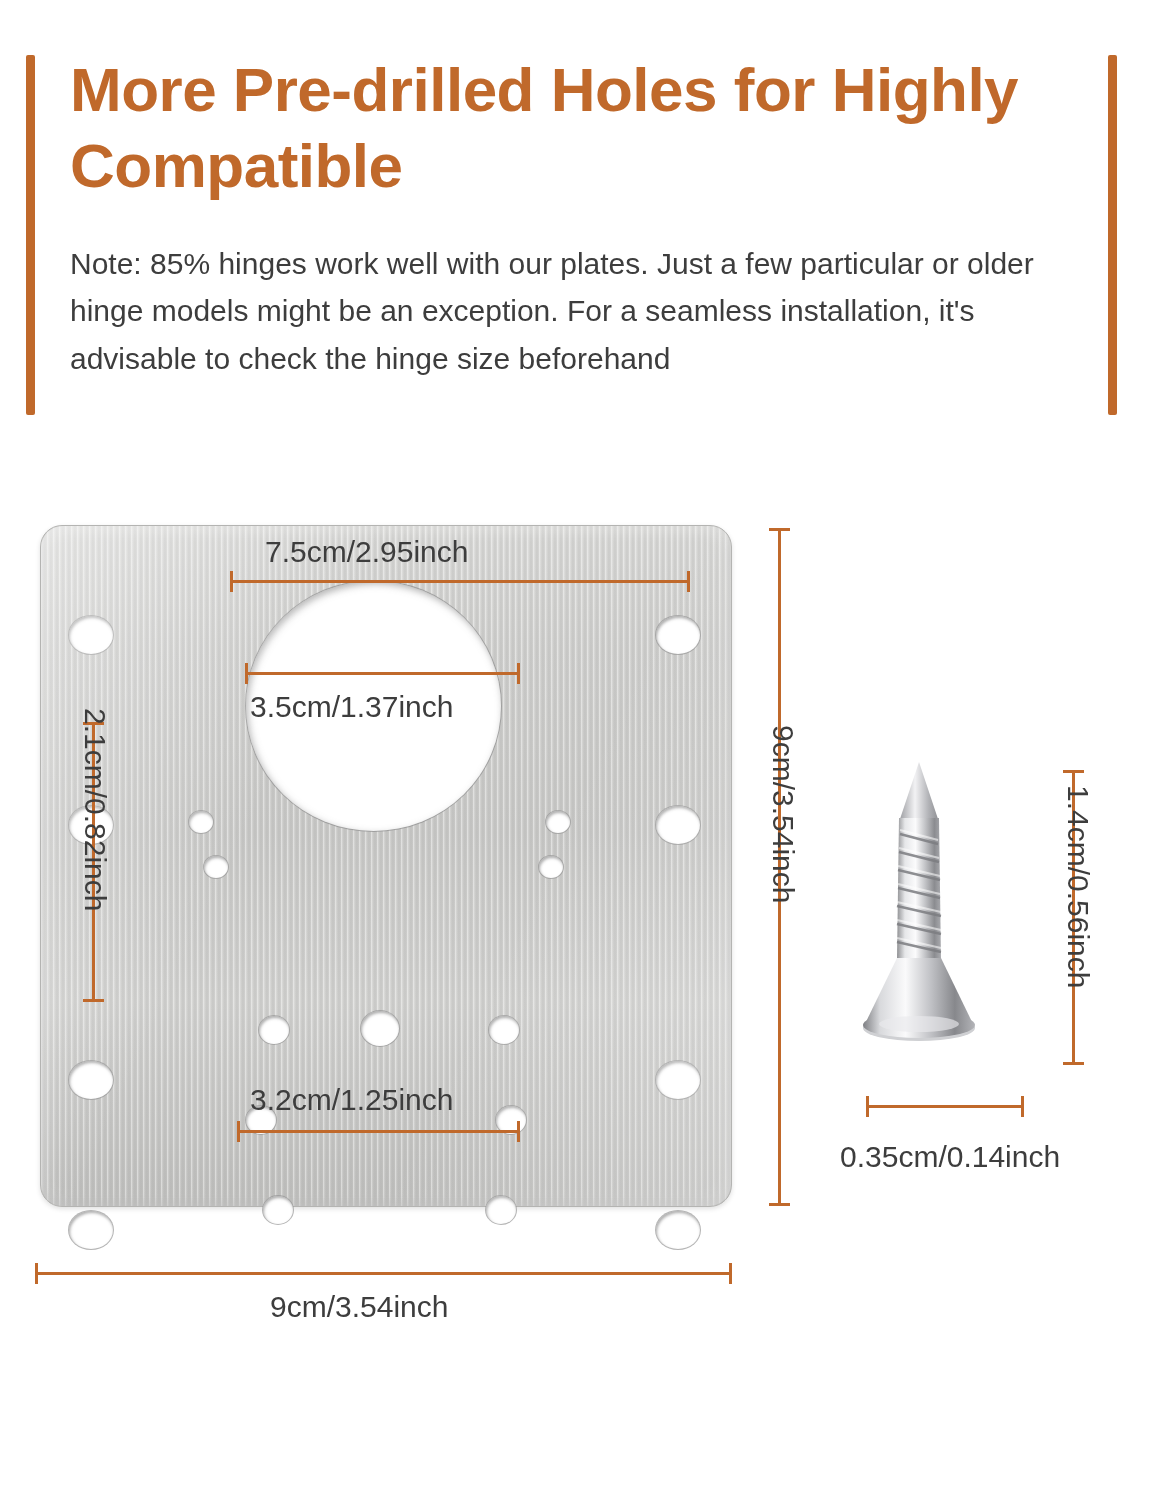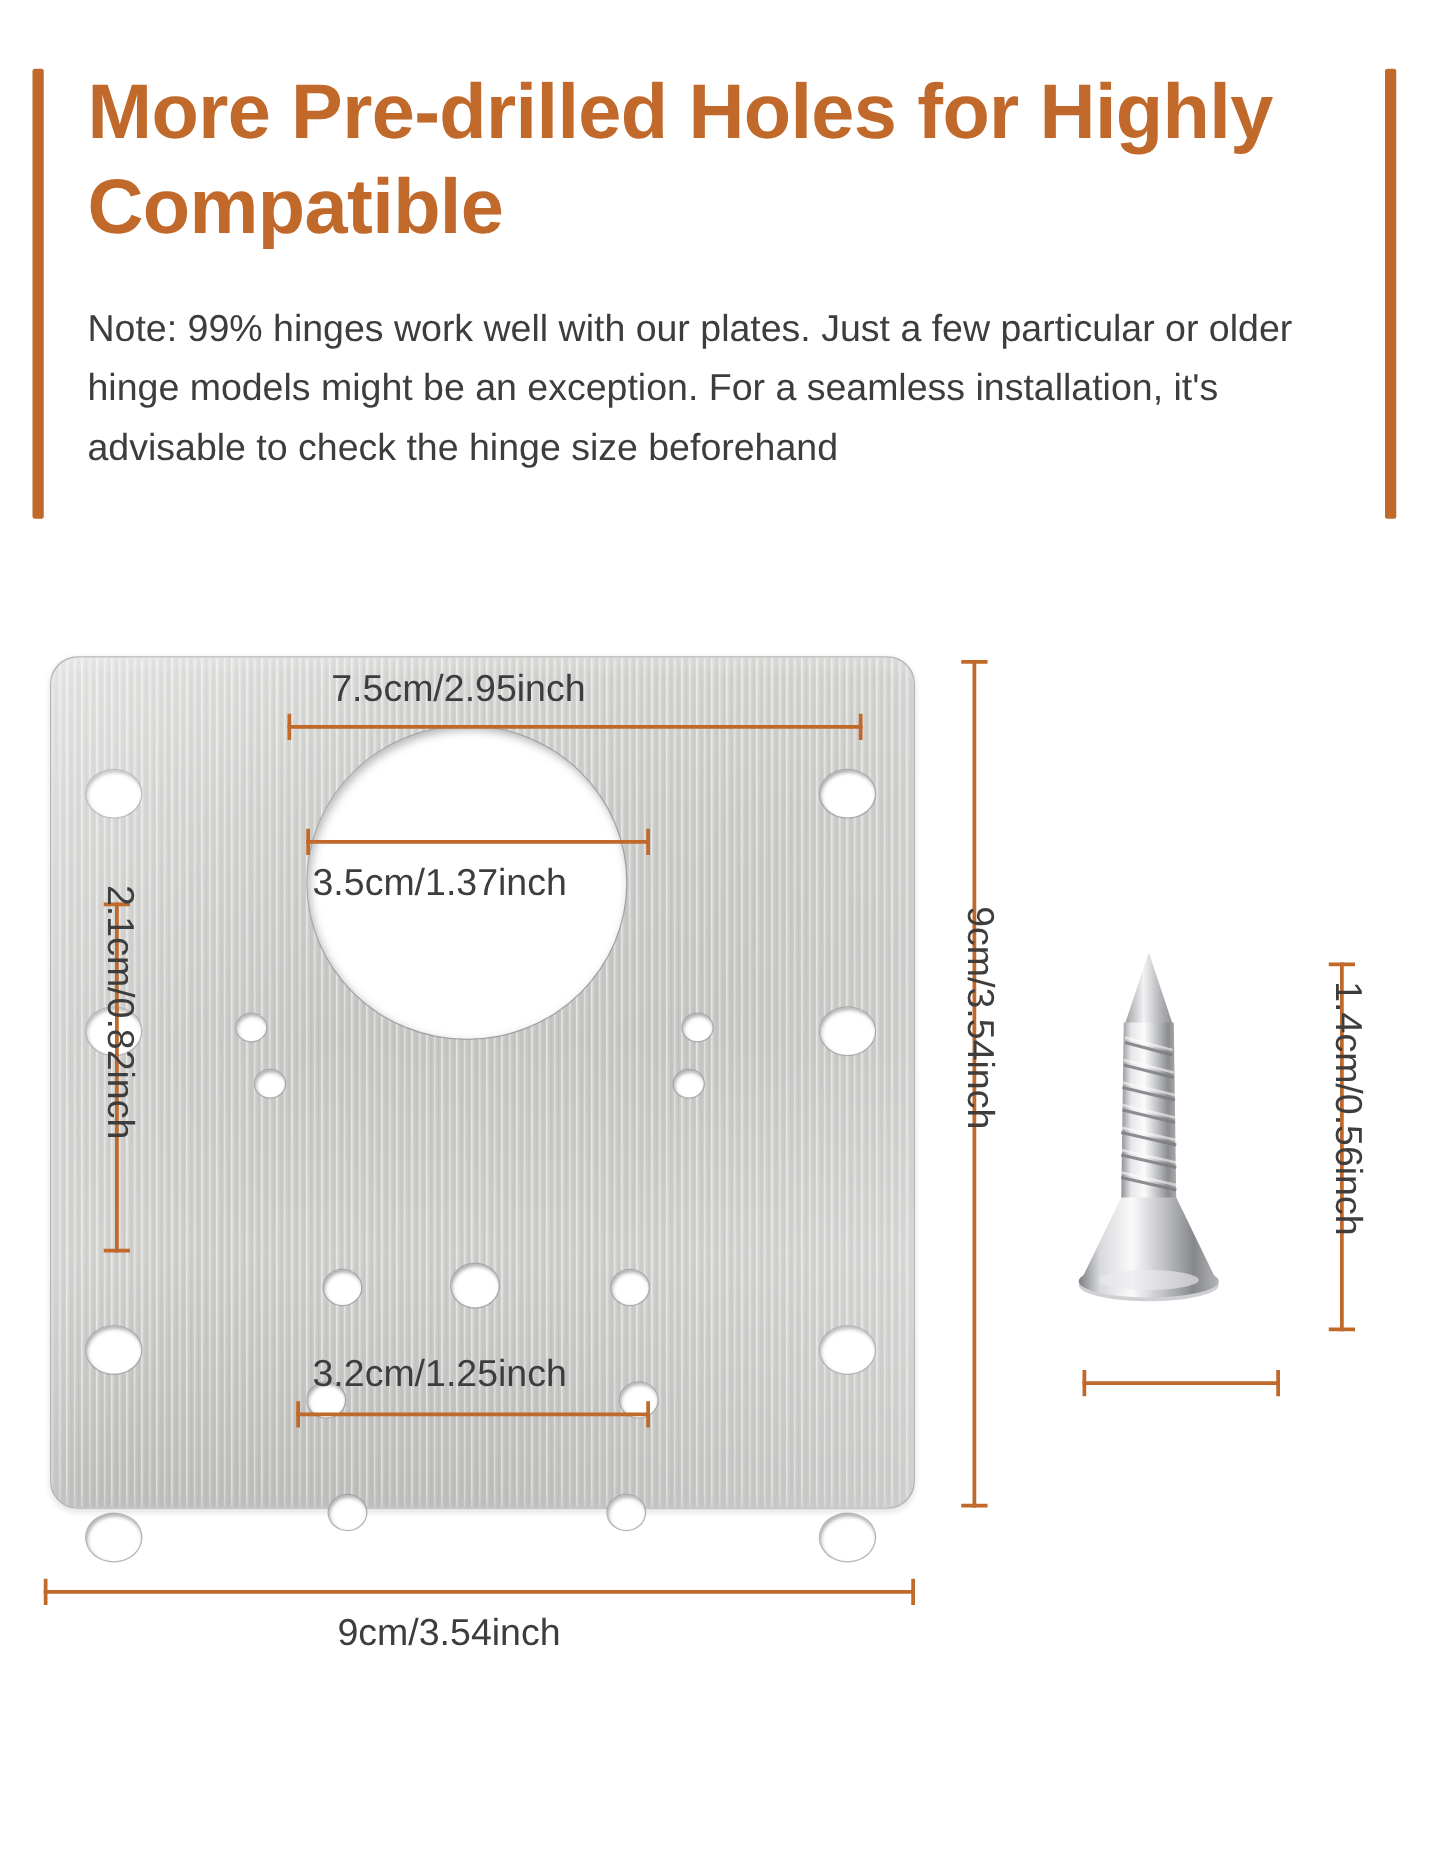--- a/index.html
+++ b/index.html
@@ -170,21 +170,21 @@
     height: 330px;
   }
 </style>
 </head>
 <body>
 
 <div class="header">
   <div class="rule-left"></div>
   <div class="rule-right"></div>
   <div class="headline">More Pre-drilled Holes for Highly Compatible</div>
-  <div class="note">Note: 99% hinges work well with our plates. Just a few particular or older hinge models might be an exception. For a seamless installation, it's advisable to check the hinge size beforehand</div>
+  <div class="note">Note: 85% hinges work well with our plates. Just a few particular or older hinge models might be an exception. For a seamless installation, it's advisable to check the hinge size beforehand</div>
 </div>
 
 <div class="diagram">
 
   <div class="plate">
 
     <div class="hole" style="left:28px;top:90px;width:44px;height:38px;"></div>
     <div class="hole" style="left:615px;top:90px;width:44px;height:38px;"></div>
     <div class="hole" style="left:28px;top:280px;width:44px;height:38px;"></div>
     <div class="hole" style="left:615px;top:280px;width:44px;height:38px;"></div>
@@ -282,14 +282,15 @@
       <ellipse cx="64" cy="268" rx="56" ry="13" fill="#cfd0d3"></ellipse>
       <ellipse cx="64" cy="265" rx="56" ry="13" fill="url(#headGrad)"></ellipse>
       <ellipse cx="64" cy="264" rx="40" ry="8" fill="#e9eaec" opacity="0.65"></ellipse>
     </svg>
   </div>
 
   <div class="dim-v" style="left:1072px;top:330px;height:295px;"></div>
   <div class="dim-label rot" style="left:1095px;top:345px;">1.4cm/0.56inch</div>
 
   <div class="dim-h" style="left:866px;top:665px;width:158px;"></div>
+  <div class="dim-label" style="left:840px;top:700px;">0.35cm/0.14inch</div>
 
 </div>
 
 </body></html>

